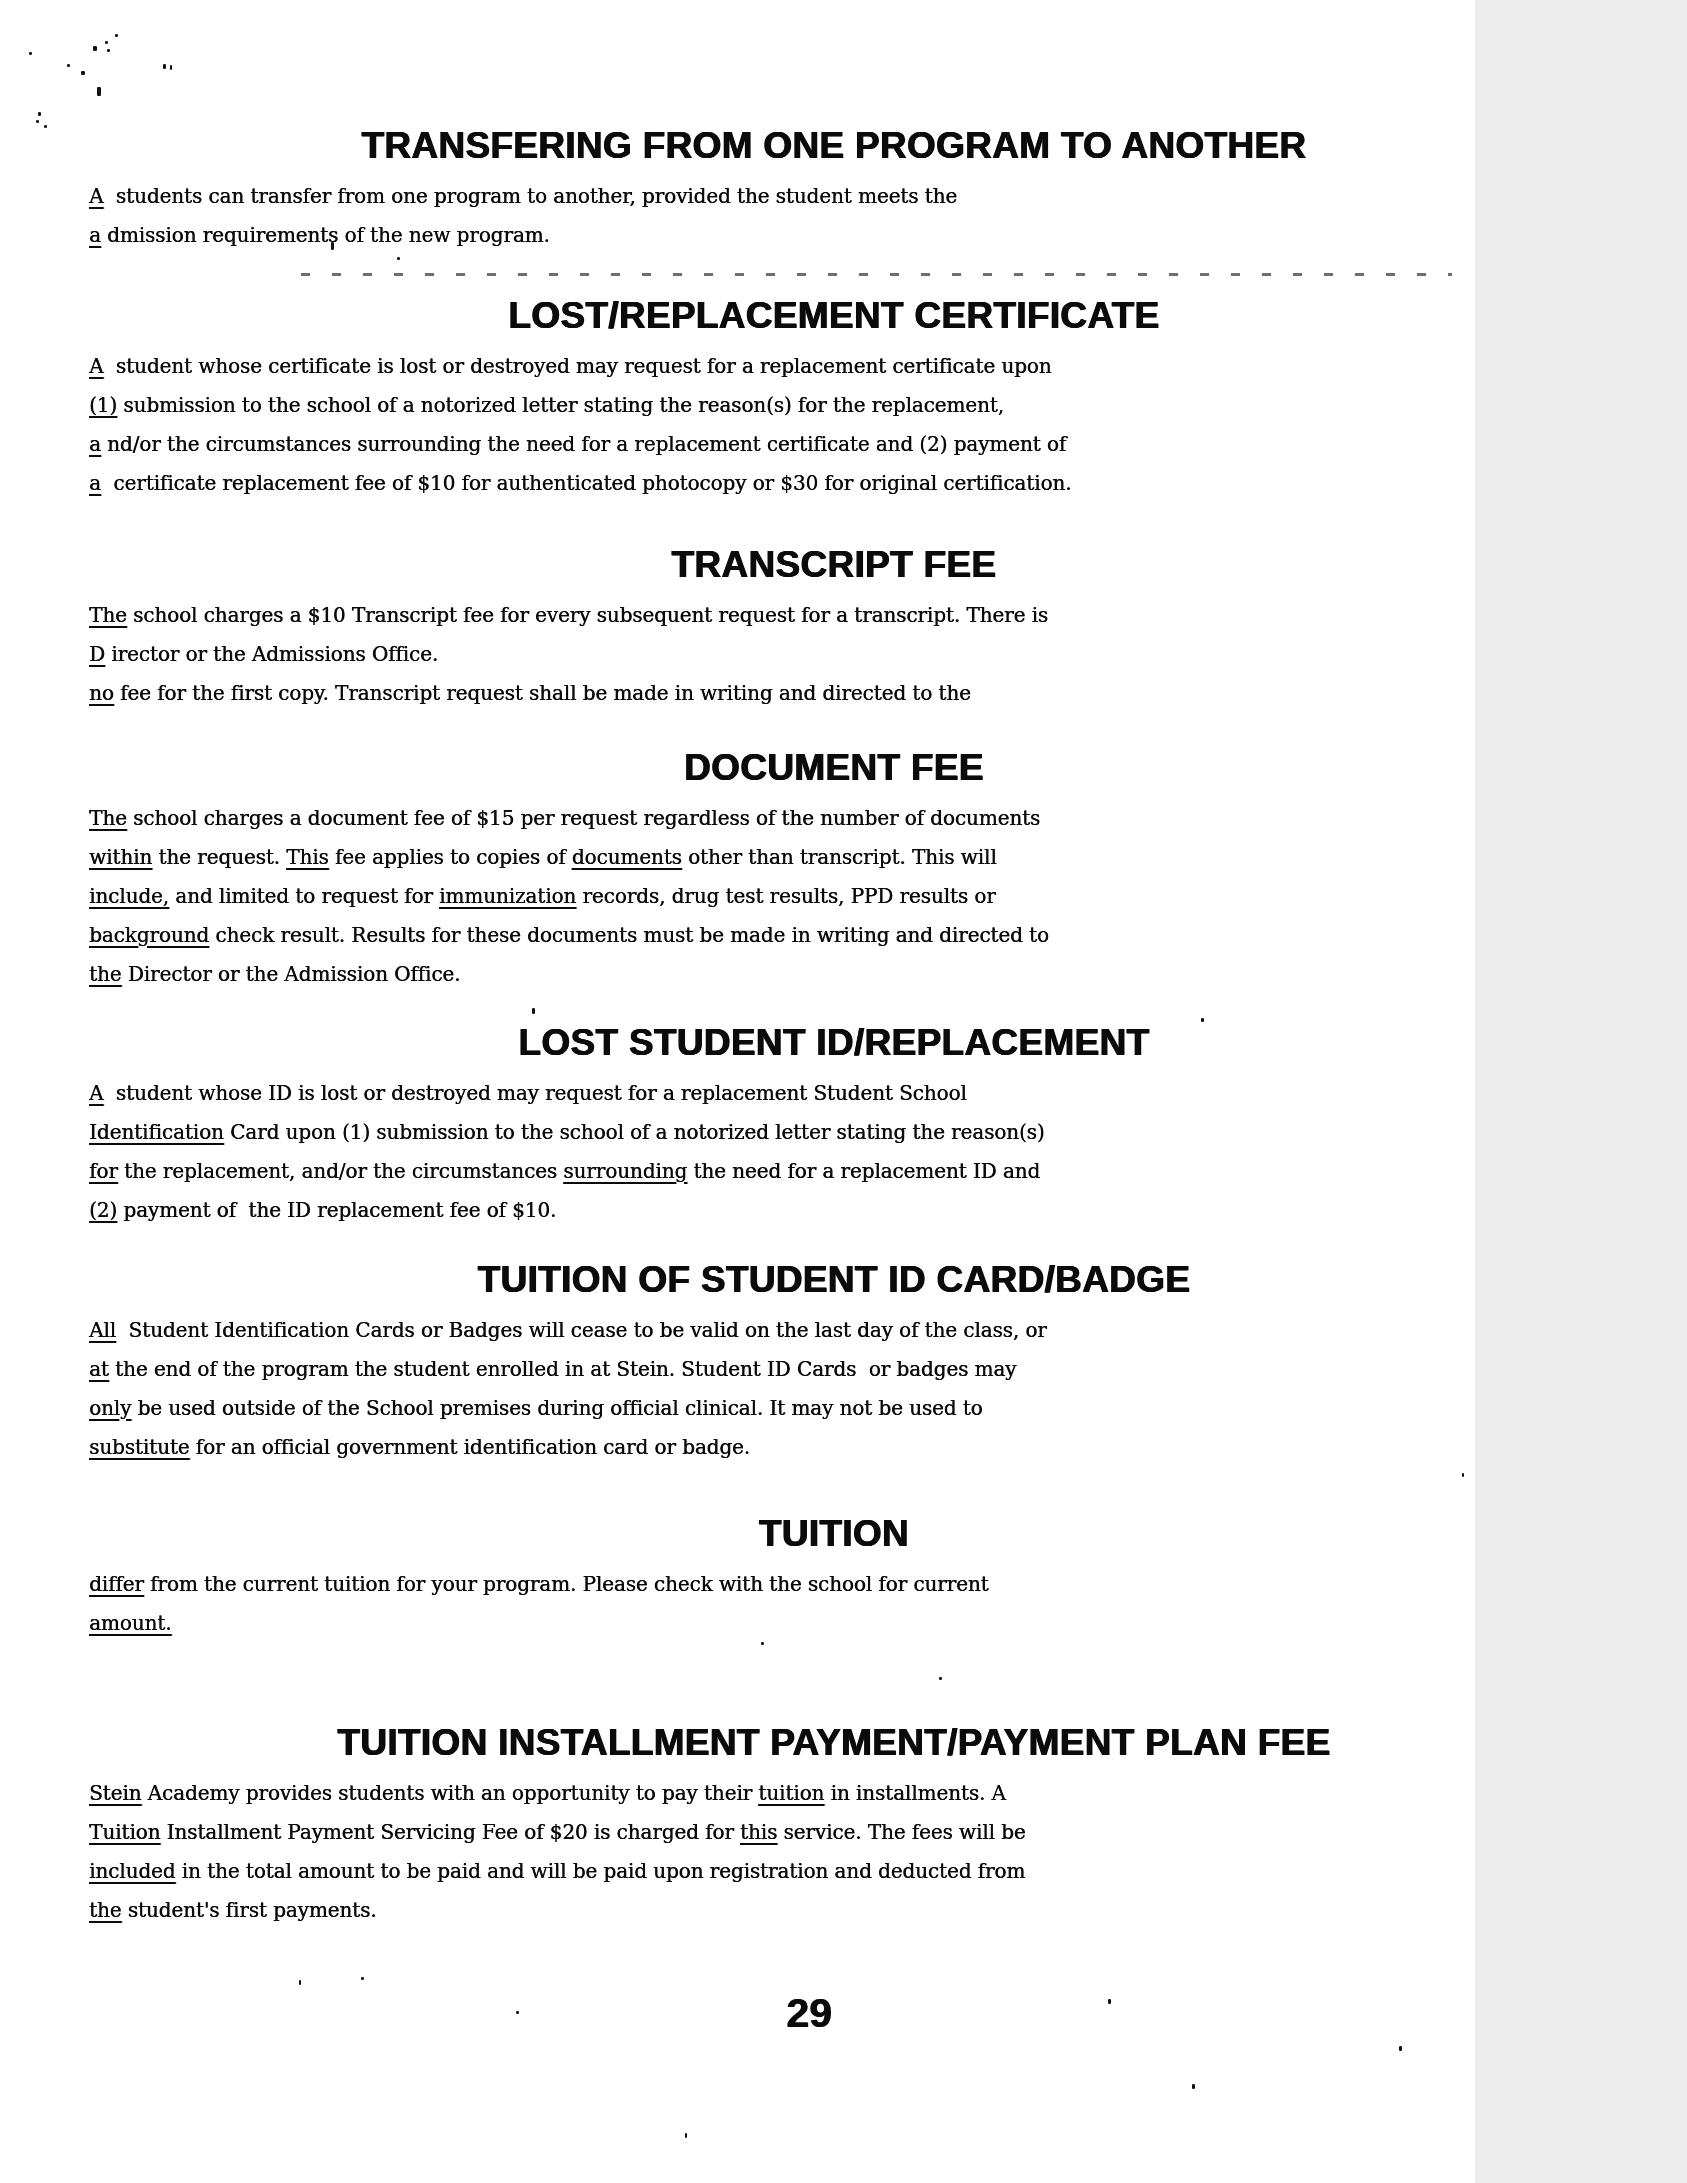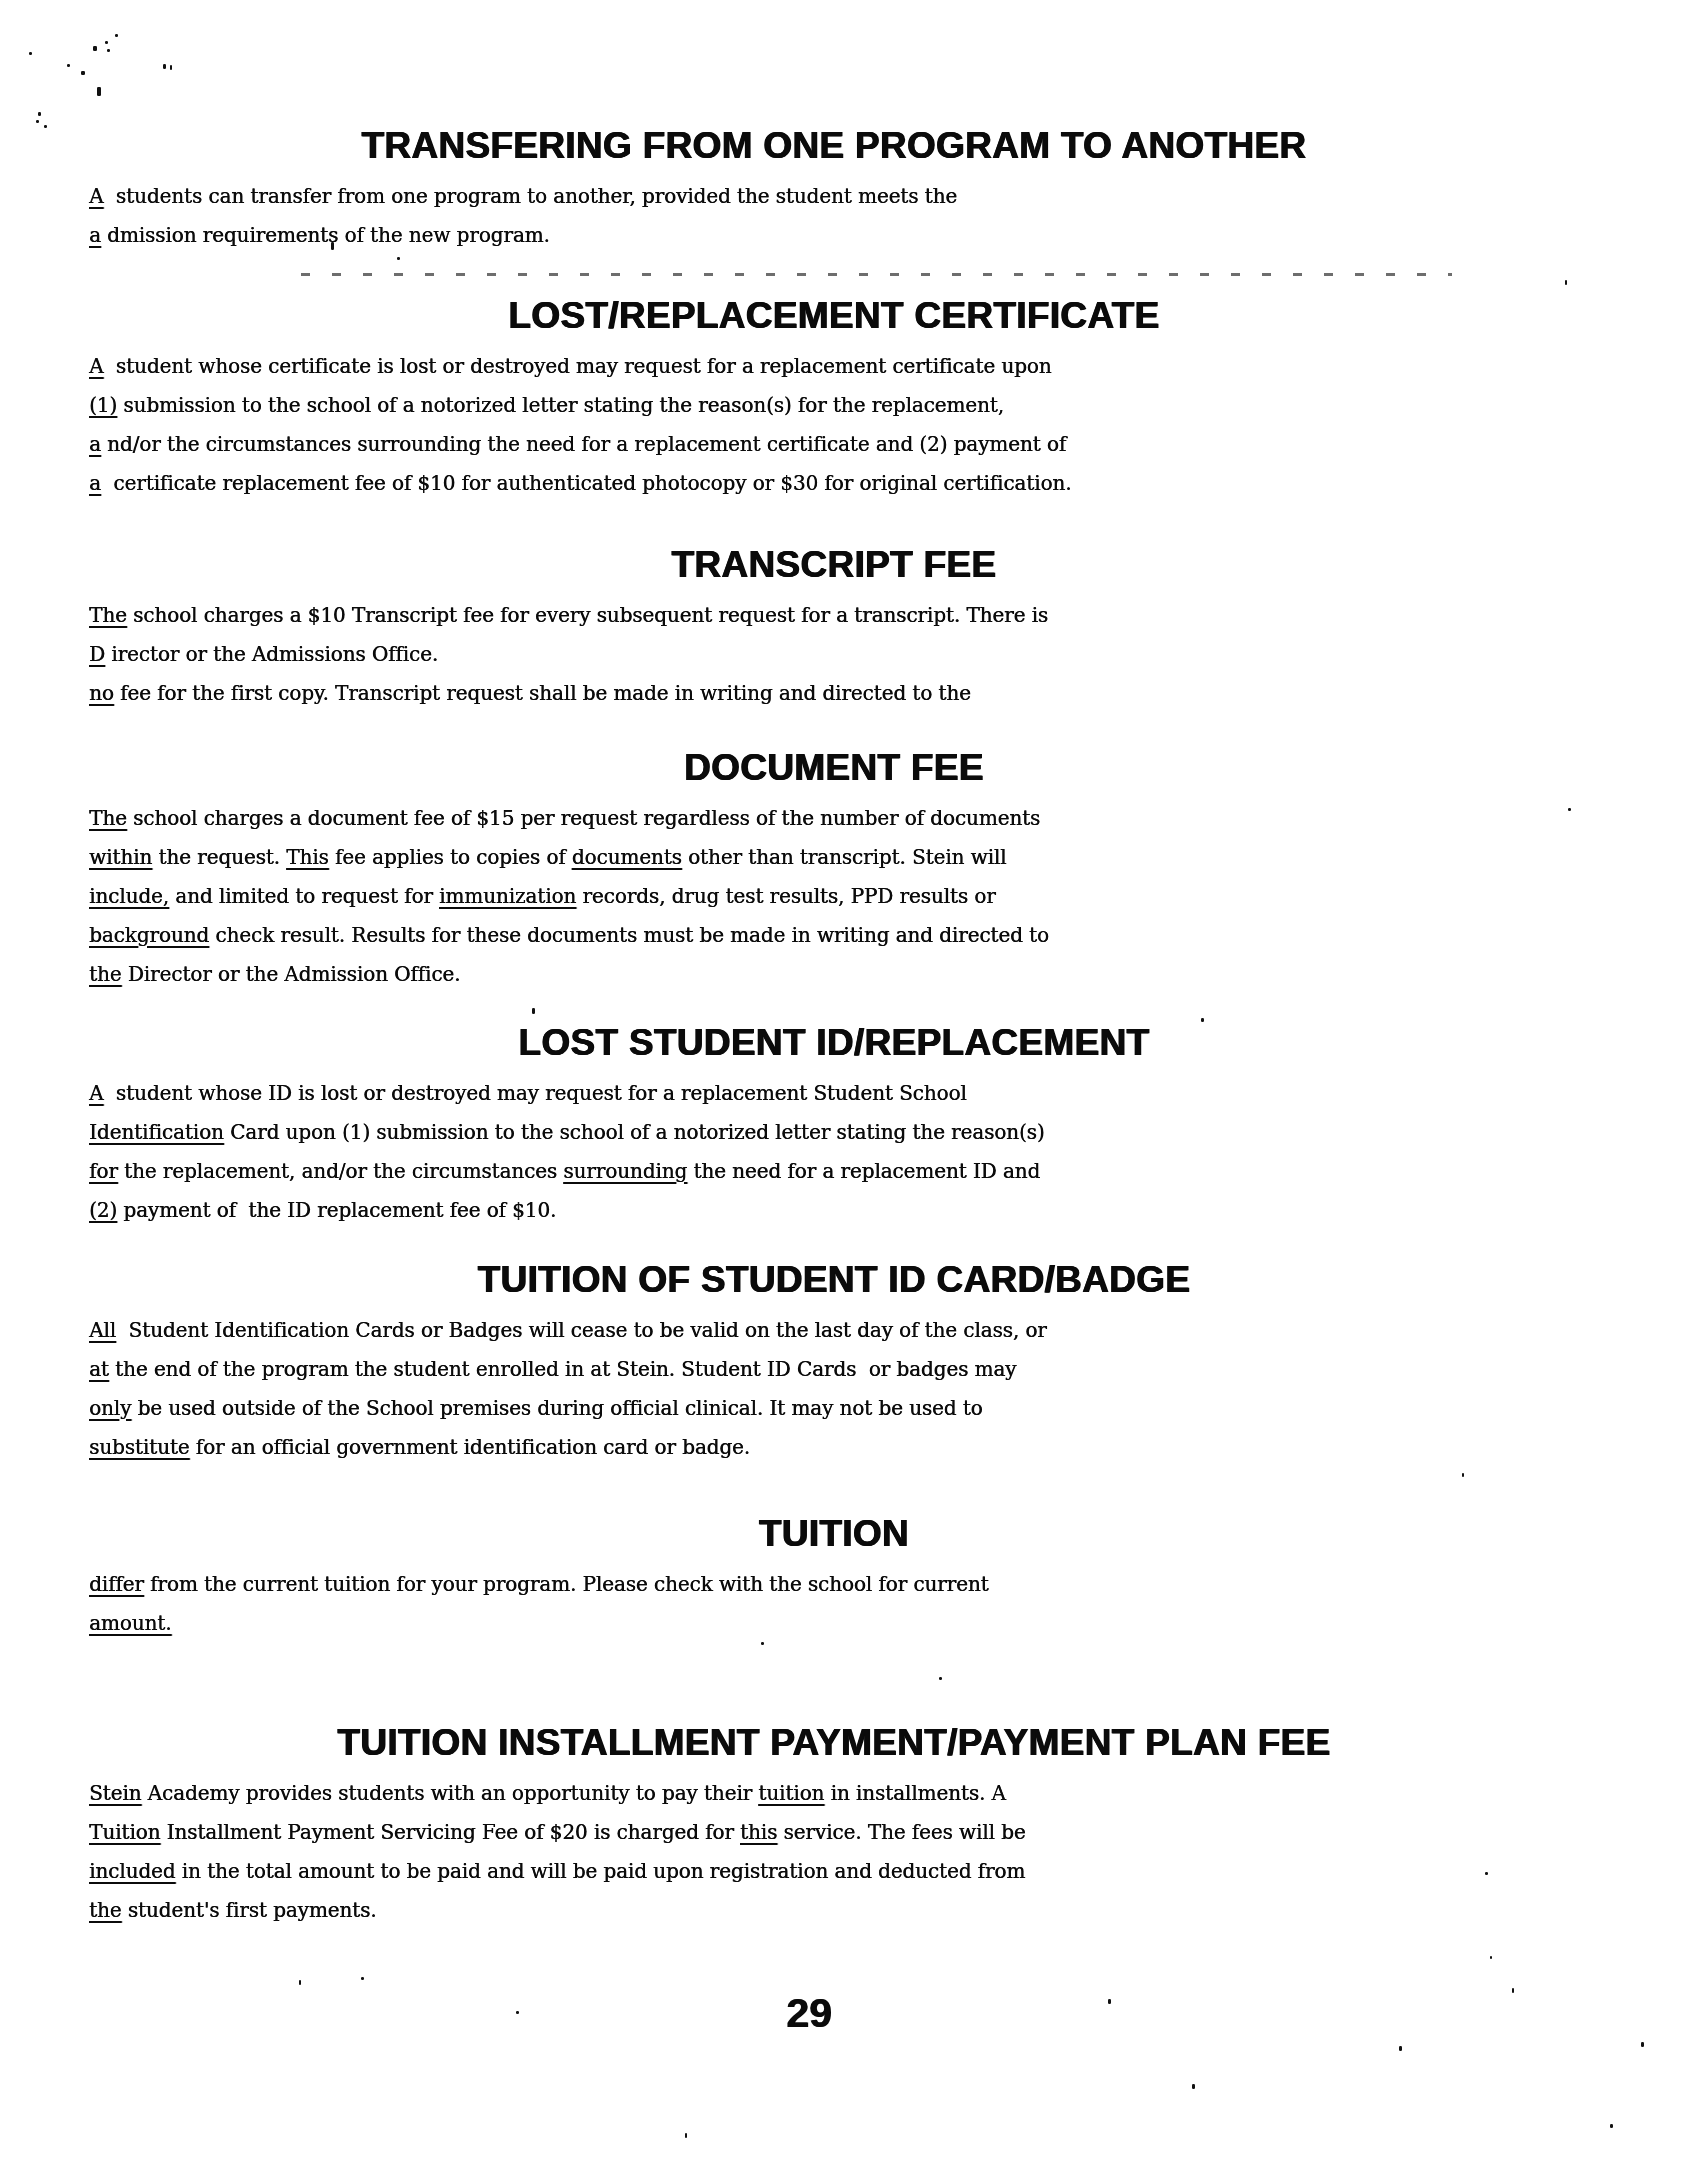--- a/index.html
+++ b/index.html
@@ -1,17 +1,17 @@
 <!DOCTYPE html>
 <html style="font-size:10.6px"><head>
 <meta charset="utf-8">
 <style>
   html,body{margin:0;padding:0;background:#ededed;}
   .page{
-    position:relative;width:1687px;height:2183px;background:#ffffff;
+    position:relative;width:1475px;height:2183px;background:#ffffff;
     font-family:"DejaVu Serif",serif;color:#0b0b0b;overflow:hidden;
   }
   .doc-section{position:absolute;left:89px;width:1489px;}
   .heading{
     margin:0 0 10.6px 0;
     font-family:"Liberation Sans",sans-serif;font-weight:700;
     font-size:37px;line-height:40px;letter-spacing:0.3px;
     text-align:center;
     text-shadow:1.1px 0 0 currentColor,0.4px 0.3px 0 currentColor;
   }
@@ -61,21 +61,21 @@
         <div class="line"><span class="u">The</span><span> school charges a $10 Transcript fee for every subsequent request for a transcript. There is</span></div>
         <div class="line"><span class="u">D</span><span> irector or the Admissions Office.</span></div>
         <div class="line"><span class="u">no</span><span> fee for the first copy. Transcript request shall be made in writing and directed to the</span></div>
       </div>
   </section>
 
   <section class="doc-section" style="top:748px">
     <h2 class="heading">DOCUMENT FEE</h2>
     <div class="para">
         <div class="line"><span class="u">The</span><span> school charges a document fee of $15 per request regardless of the number of documents</span></div>
-        <div class="line"><span class="u">within</span><span> the request. </span><span class="u">This</span><span> fee applies to copies of </span><span class="u">documents</span><span> other than transcript. Stein will</span></div>
+        <div class="line"><span class="u">within</span><span> the request. </span><span class="u">This</span><span> fee applies to copies of </span><span class="u">documents</span><span> other than transcript. This will</span></div>
         <div class="line"><span class="u">include,</span><span> and limited to request for </span><span class="u">immunization</span><span> records, drug test results, PPD results or</span></div>
         <div class="line"><span class="u">background</span><span> check result. Results for these documents must be made in writing and directed to</span></div>
         <div class="line"><span class="u">the</span><span> Director or the Admission Office.</span></div>
       </div>
   </section>
 
   <section class="doc-section" style="top:1023px">
     <h2 class="heading">LOST STUDENT ID/REPLACEMENT</h2>
     <div class="para">
         <div class="line"><span class="u">A</span><span>  student whose ID is lost or destroyed may request for a replacement Student School</span></div>

